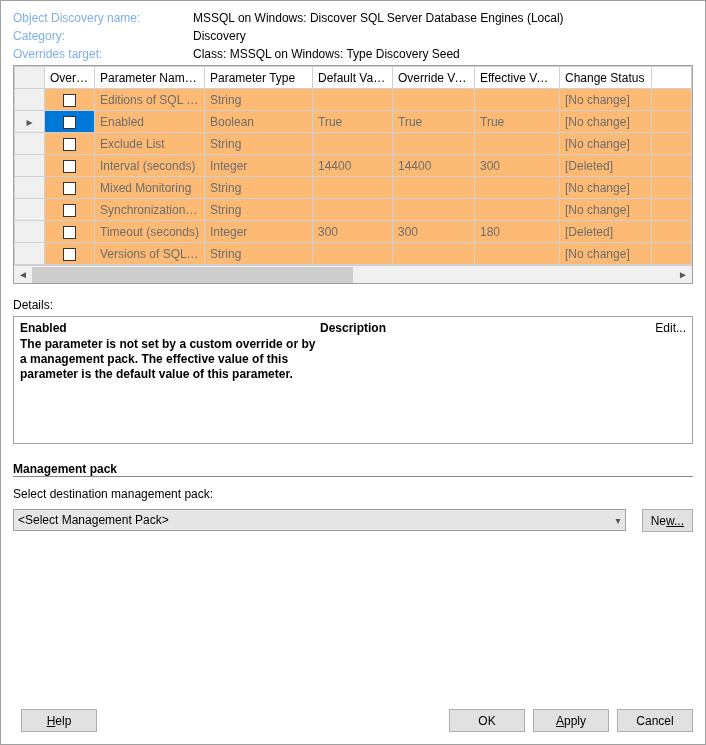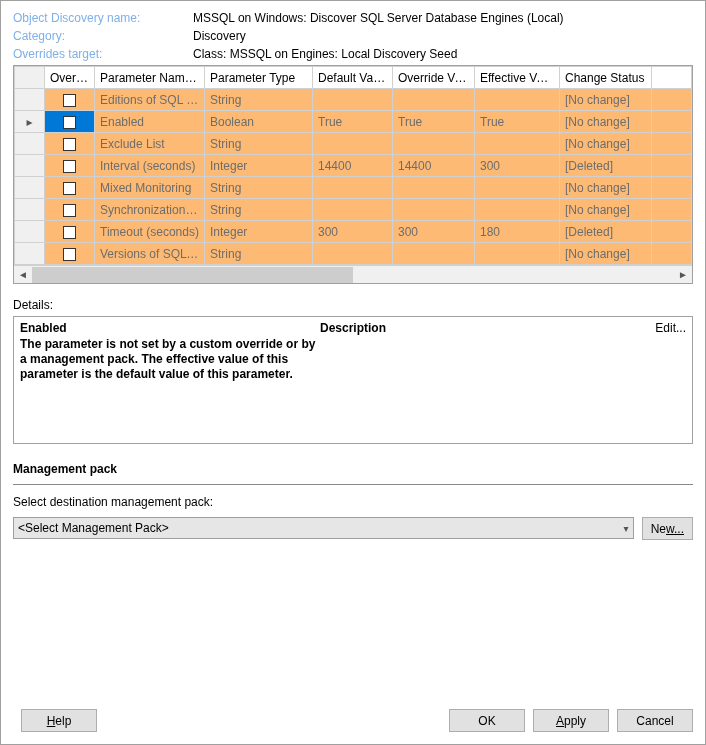--- a/index.html
+++ b/index.html
@@ -188,25 +188,25 @@
   .details-text {
     width: 300px;
     margin-top: 2px;
     line-height: 1.25;
     font-weight: bold;
   }
   .mp-head {
     font-weight: bold;
     margin-top: 18px;
     border-bottom: 1px solid #888;
-    padding-bottom: 8px;
+    padding-bottom: 0;
   }
   .mp-row {
     display: flex;
-    gap: 8px;
+    gap: 16px;
     margin-top: 4px;
   }
   .select {
     flex: 1;
     border: 1px solid #a0a0a0;
     background: #e6e6e6;
     height: 22px;
     display: flex;
     align-items: center;
     padding: 0 4px;
@@ -235,21 +235,21 @@
     <div class="info-row">
       <div class="info-label">Object Discovery name:</div>
       <div class="info-value">MSSQL on Windows: Discover SQL Server Database Engines (Local)</div>
     </div>
     <div class="info-row">
       <div class="info-label">Category:</div>
       <div class="info-value">Discovery</div>
     </div>
     <div class="info-row">
       <div class="info-label">Overrides target:</div>
-      <div class="info-value">Class: MSSQL on Engines: Local Discovery Seed</div>
+      <div class="info-value">Class: MSSQL on Windows: Type Discovery Seed</div>
     </div>
 
 
     <div class="grid-wrap">
       <table class="grid">
         <colgroup>
           <col style="width:30px">
           <col style="width:50px">
           <col style="width:110px">
           <col style="width:108px">

